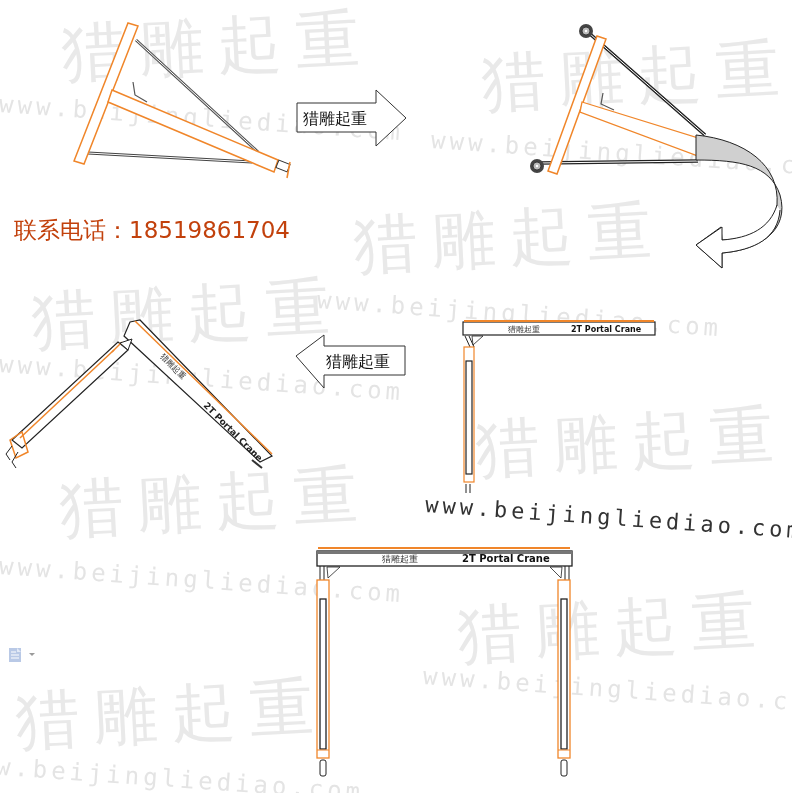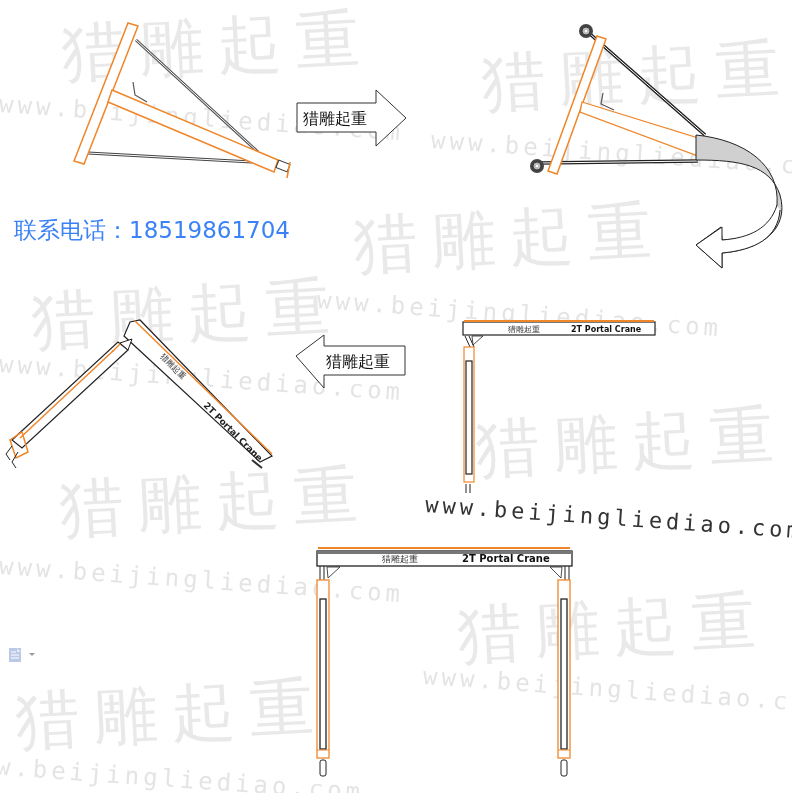--- a/index.html
+++ b/index.html
@@ -6,21 +6,21 @@
   body { width: 792px; height: 793px; position: relative; overflow: hidden;
          font-family: "DejaVu Sans", sans-serif; }
   .stage { position: absolute; left: 0; top: 0; width: 792px; height: 793px; }
   .wm-cn { position: absolute; color: #e9e9e9; font-family: "DejaVu Sans", sans-serif;
            font-size: 64px; letter-spacing: 14px; white-space: nowrap; line-height: 1;
            transform: rotate(-3deg); transform-origin: left top; }
   .wm-url { position: absolute; color: #e4e4e4; font-family: "DejaVu Sans Mono", monospace;
             font-size: 24px; letter-spacing: 4px; white-space: nowrap; line-height: 1;
             transform: rotate(4deg); transform-origin: left top; }
   .wm-url.dark { color: #333333; font-size: 22px; }
-  .phone { position: absolute; left: 14px; top: 215px; color: #3b82f6;
+  .phone { position: absolute; left: 14px; top: 215px; color: #c2410c;
            font-family: "DejaVu Sans", sans-serif; font-size: 23px; white-space: nowrap; }
   svg { position: absolute; left: 0; top: 0; }
   .doc-icon { position: absolute; left: 9px; top: 648px; width: 12px; height: 14px; }
   .doc-caret { position: absolute; left: 29px; top: 653px; width: 0; height: 0;
                border-left: 3px solid transparent; border-right: 3px solid transparent;
                border-top: 3px solid #9a9a9a; }
 </style>
 </head>
 <body>
 

